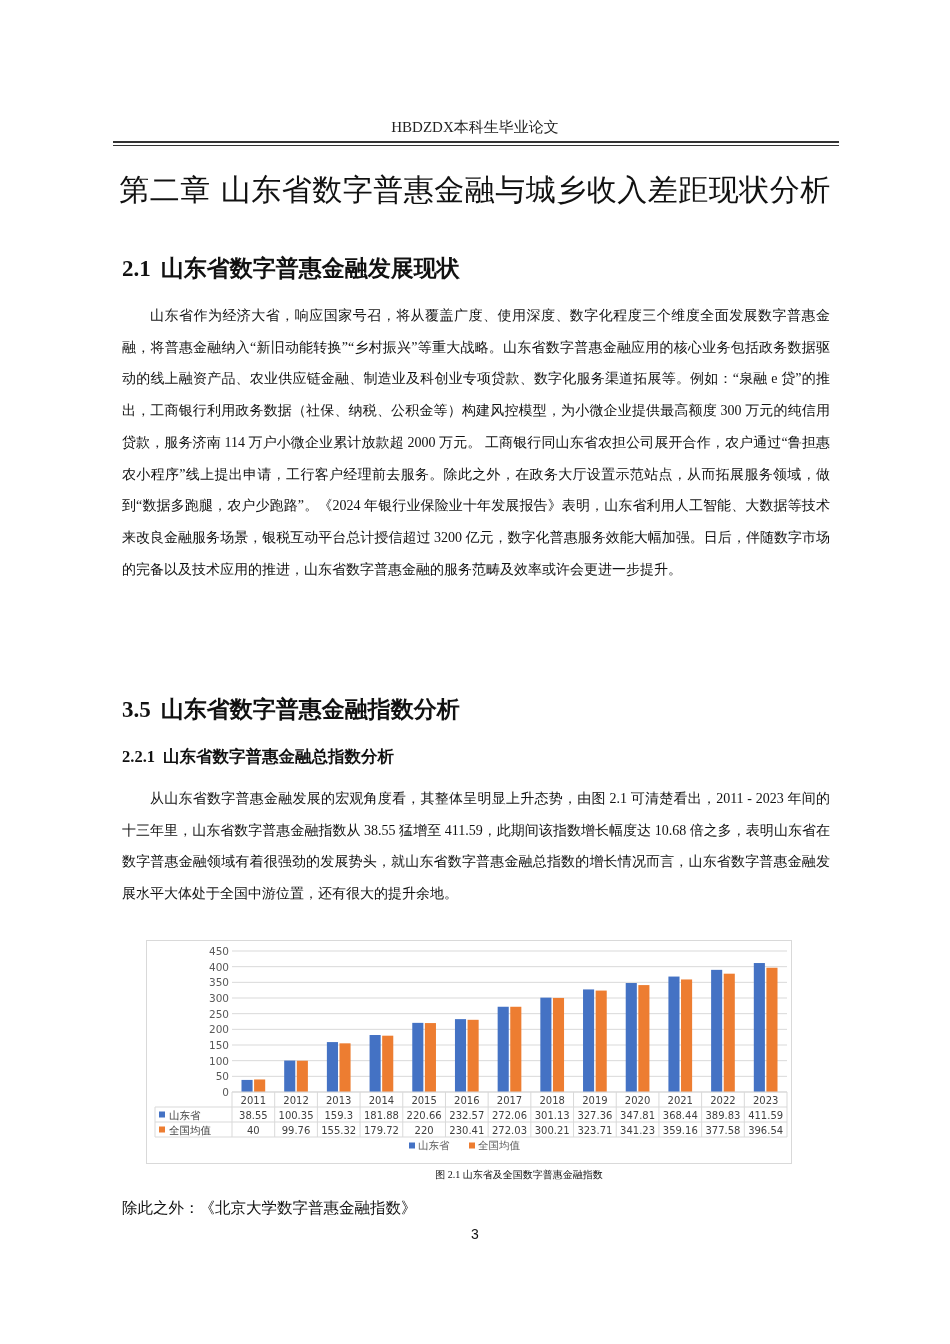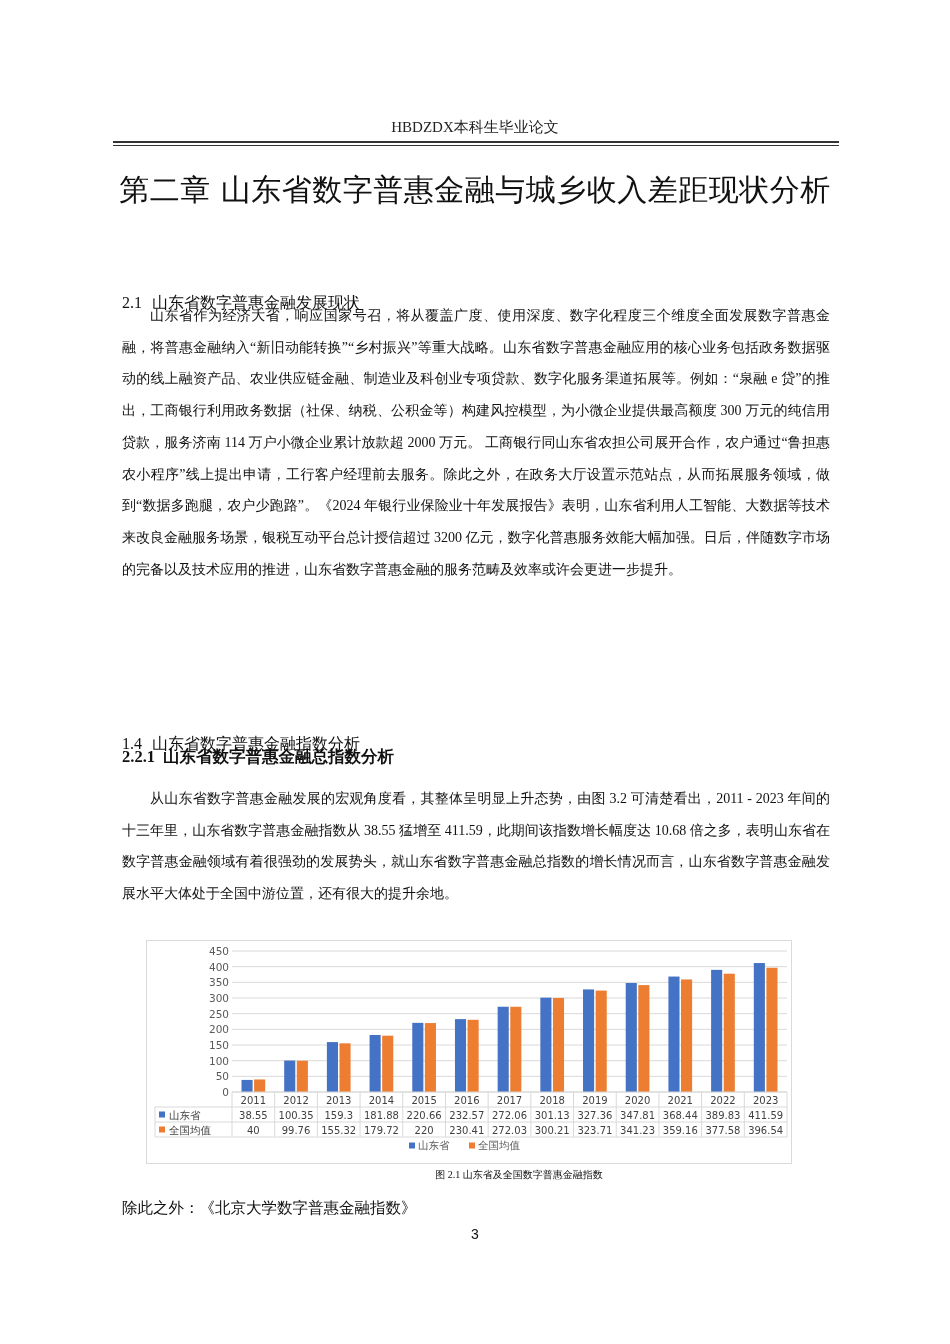--- a/index.html
+++ b/index.html
@@ -4,21 +4,21 @@
 <style>
   html, body { margin:0; padding:0; background:#ffffff; }
   body { width:950px; height:1344px; position:relative; overflow:hidden;
          font-family:"Liberation Serif","DejaVu Serif",serif; color:#111; }
   .abs { position:absolute; }
   .header-text { left:0; width:950px; top:118px; text-align:center; font-size:15px; color:#222; }
   .header-rule1 { left:113px; width:726px; top:141px; height:0; border-top:2px solid #333; }
   .header-rule2 { left:113px; width:726px; top:145px; height:0; border-top:1px solid #333; }
   .chapter-title { left:0; width:950px; top:170px; text-align:center; font-size:30px;
                    font-family:"DejaVu Sans","Liberation Sans",sans-serif; letter-spacing:0.5px; }
-  .h2 { left:122px; font-size:16px; font-weight:normal; font-family:"DejaVu Sans","Liberation Sans",sans-serif;margin-top:40px; }
+  .h2 { left:122px; font-size:23px; font-weight:bold; font-family:"DejaVu Sans","Liberation Sans",sans-serif; }
   .h2 .num { font-family:"Liberation Serif",serif; margin-right:10px; }
   .h3 { left:122px; font-size:16.5px; font-weight:bold; font-family:"DejaVu Sans","Liberation Sans",sans-serif; }
   .h3 .num { font-family:Liberation Serif, serif; margin-right:8px; }
   .para { left:122px; width:708px; font-size:14px; line-height:31.7px; text-align:justify;
           text-indent:2em; }
   .chart-box { left:146px; top:940px; width:644px; height:222px; border:1px solid #d9d9d9; background:#fff; }
   .caption { left:0; width:950px; top:1168px; text-align:center; font-size:10px;padding-left:44px; }
   .source { left:122px; top:1198px; font-size:15.5px; }
   .page-num { left:0; width:950px; top:1226px; text-align:center; font-size:14px; font-family:"Liberation Sans",sans-serif; }
   svg text { font-family:"DejaVu Sans","Liberation Sans",sans-serif; }
@@ -32,28 +32,28 @@
 
 <div class="abs chapter-title">第二章  山东省数字普惠金融与城乡收入差距现状分析</div>
 
 <div class="abs h2" style="top:253px;">
   <span class="num">2.1</span><span>山东省数字普惠金融发展现状</span>
 </div>
 
 <div class="abs para" style="top:300px;">山东省作为经济大省，响应国家号召，将从覆盖广度、使用深度、数字化程度三个维度全面发展数字普惠金融，将普惠金融纳入“新旧动能转换”“乡村振兴”等重大战略。山东省数字普惠金融应用的核心业务包括政务数据驱动的线上融资产品、农业供应链金融、制造业及科创业专项贷款、数字化服务渠道拓展等。例如：“泉融 e 贷”的推出，工商银行利用政务数据（社保、纳税、公积金等）构建风控模型，为小微企业提供最高额度 300 万元的纯信用贷款，服务济南 114 万户小微企业累计放款超 2000 万元。 工商银行同山东省农担公司展开合作，农户通过“鲁担惠农小程序”线上提出申请，工行客户经理前去服务。除此之外，在政务大厅设置示范站点，从而拓展服务领域，做到“数据多跑腿，农户少跑路”。《2024 年银行业保险业十年发展报告》表明，山东省利用人工智能、大数据等技术来改良金融服务场景，银税互动平台总计授信超过 3200 亿元，数字化普惠服务效能大幅加强。日后，伴随数字市场的完备以及技术应用的推进，山东省数字普惠金融的服务范畴及效率或许会更进一步提升。</div>
 
 <div class="abs h2" style="top:694px;">
-  <span class="num">1.4</span><span>山东省数字普惠金融指数分析</span>
+  <span class="num">3.5</span><span>山东省数字普惠金融指数分析</span>
 </div>
 
 <div class="abs h3" style="top:746px;">
   <span class="num">2.2.1</span><span>山东省数字普惠金融总指数分析</span>
 </div>
 
-<div class="abs para" style="top:783px;">从山东省数字普惠金融发展的宏观角度看，其整体呈明显上升态势，由图 3.2 可清楚看出，2011 - 2023 年间的十三年里，山东省数字普惠金融指数从 38.55 猛增至 411.59，此期间该指数增长幅度达 10.68 倍之多，表明山东省在数字普惠金融领域有着很强劲的发展势头，就山东省数字普惠金融总指数的增长情况而言，山东省数字普惠金融发展水平大体处于全国中游位置，还有很大的提升余地。</div>
+<div class="abs para" style="top:783px;">从山东省数字普惠金融发展的宏观角度看，其整体呈明显上升态势，由图 2.1 可清楚看出，2011 - 2023 年间的十三年里，山东省数字普惠金融指数从 38.55 猛增至 411.59，此期间该指数增长幅度达 10.68 倍之多，表明山东省在数字普惠金融领域有着很强劲的发展势头，就山东省数字普惠金融总指数的增长情况而言，山东省数字普惠金融发展水平大体处于全国中游位置，还有很大的提升余地。</div>
 
 <div class="abs chart-box">
   <svg id="chart-svg" width="644" height="222" viewBox="0 0 644 222">
       <line x1="85" x2="640" y1="151" y2="151" stroke="#d9d9d9" stroke-width="1"></line>
       <text x="82" y="155" text-anchor="end" font-size="10.5" fill="#595959">0</text>
       <line x1="85" x2="640" y1="135.33333333333334" y2="135.33333333333334" stroke="#d9d9d9" stroke-width="1"></line>
       <text x="82" y="139.33333333333334" text-anchor="end" font-size="10.5" fill="#595959">50</text>
       <line x1="85" x2="640" y1="119.66666666666667" y2="119.66666666666667" stroke="#d9d9d9" stroke-width="1"></line>
       <text x="82" y="123.66666666666667" text-anchor="end" font-size="10.5" fill="#595959">100</text>
       <line x1="85" x2="640" y1="104" y2="104" stroke="#d9d9d9" stroke-width="1"></line>

